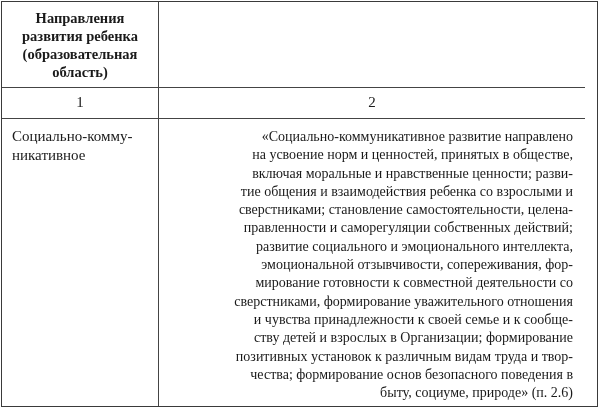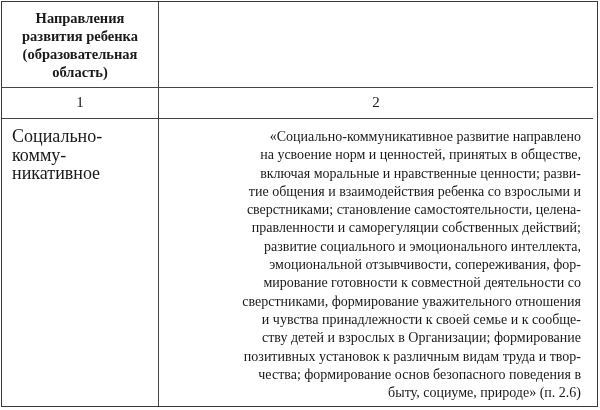--- a/index.html
+++ b/index.html
@@ -3,31 +3,31 @@
 <meta charset="utf-8">
 <style>
   html, body { margin:0; padding:0; background:#ffffff; }
   body { width:600px; height:410px; overflow:hidden; position:relative; }
   .tbl {
     position:absolute; left:1px; top:1px; width:597px; height:406px;
     border:1.5px solid #3a3a3a; box-sizing:border-box;
     font-family:"Liberation Serif", "DejaVu Serif", serif;
     color:#1a1a1a;
   }
-  .row { position:absolute; left:0; right:4px; display:flex; }
+  .row { position:absolute; left:0; right:12px; display:flex; }
   .row.head { top:0; height:85px; border-bottom:1px solid #444; }
   .row.nums { top:85px; height:31px; border-bottom:1px solid #444; }
   .row.body { top:116px; bottom:0; }
   .c1 { width:157px; border-right:1px solid #444; box-sizing:border-box; }
   .c2 { flex:1; }
   .head .cell { font-weight:bold; font-size:14.5px; line-height:18px; text-align:center;
     display:flex; align-items:center; justify-content:center; }
   .head .c1 { padding:0 6px; }
   .nums .cell { font-size:15px; display:flex; align-items:center; justify-content:center; }
-  .body .c1 { font-size:18px; line-height:18.5px; padding:9px 6px 0 10px; }
+  .body .c1 { font-size:15px; line-height:18.5px; padding:9px 6px 0 10px; }
   .body .c2 { font-size:14px; line-height:18.3px; padding:10px 12px 0 13px; white-space:pre-line;text-align:right; }
 </style>
 </head>
 <body>
 
 <div class="tbl">
   <div class="row head">
     <div class="cell c1">Направления развития ребенка (образовательная область)</div>
   </div>
   <div class="row nums">

